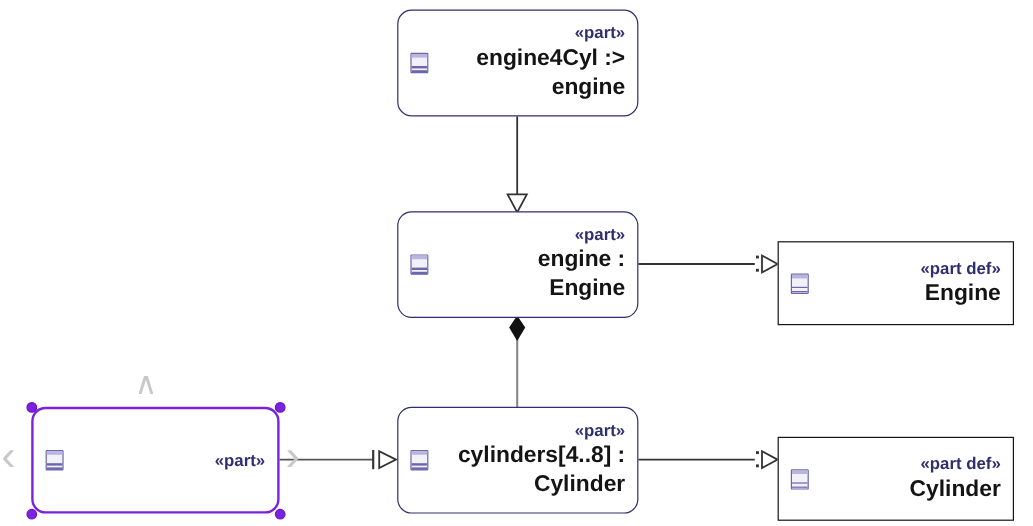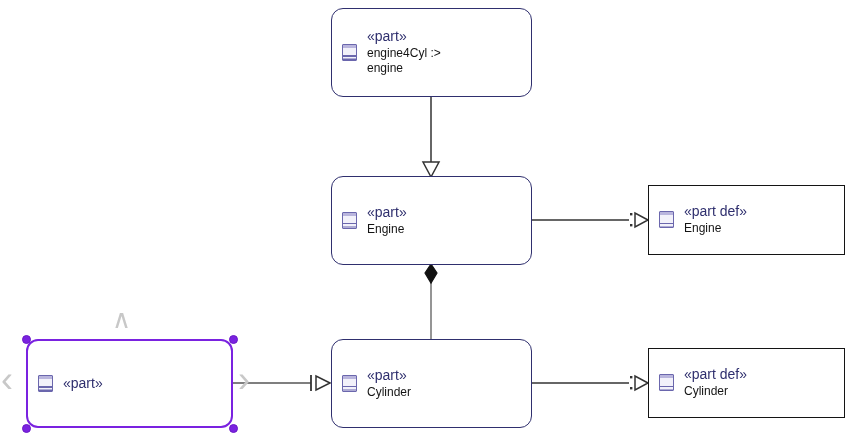--- a/index.html
+++ b/index.html
@@ -35,20 +35,21 @@
     align-items: center;
     justify-content: flex-start;
   }
   .node.usage {
     border: 1.4px solid #2f2f6e;
     border-radius: 12px;
   }
   .node.definition {
     border: 1.4px solid #141414;
     border-radius: 0;
+    margin-top: 16px;
   }
   .node.selected {
     border: 2.6px solid #7a22e0;
     border-radius: 12px;
   }
 
   .node-inner {
     display: flex;
     align-items: center;
     gap: 10px;
@@ -82,35 +83,36 @@
     left: 0; right: 0;
     bottom: 3.5px;
     height: 1.4px;
     background: #6b67ad;
     box-shadow: 0 3.5px 0 0 #6b67ad;
   }
 
   
   .labels {
     flex: 1 1 auto;
-    text-align: left;
+    text-align: right;
     line-height: 1.28;
     color: #141414;
     font-size: 15px;
     white-space: nowrap;
+    font-weight: bold;
   }
   .keyword {
     color: #2f2f6e;
     font-size: 14px;
     display: block;
   }
   .name {
     display: block;
     color: #141414;
-    font-size: 12px;
+    font-size: 19px;
   }
 
   
   .handle {
     position: absolute;
     width: 9px;
     height: 9px;
     border-radius: 50%;
     background: #7a22e0;
     border: 1px solid #6a18c8;
@@ -171,20 +173,21 @@
         <span class="name">engine</span>
       </span>
     </div>
   </div>
 
   <div class="node usage" style="left:331px; top:176px; width:201px; height:89px;">
     <div class="node-inner">
       <span class="part-icon"></span>
       <span class="labels">
         <span class="keyword">«part»</span>
+        <span class="name">engine :</span>
         <span class="name">Engine</span>
       </span>
     </div>
   </div>
 
   <div class="node definition" style="left:648px; top:185px; width:197px; height:70px;">
     <div class="node-inner">
       <span class="part-icon"></span>
       <span class="labels">
         <span class="keyword">«part def»</span>
@@ -209,20 +212,21 @@
 
   <div class="chev" style="left:112px; top:306px; font-size:26px; line-height:26px;">∧</div>
   <div class="chev" style="left:1px; top:362px; font-size:36px; line-height:36px;">‹</div>
   <div class="chev" style="left:238px; top:362px; font-size:36px; line-height:36px;">›</div>
 
   <div class="node usage" style="left:331px; top:339px; width:201px; height:89px;">
     <div class="node-inner">
       <span class="part-icon"></span>
       <span class="labels">
         <span class="keyword">«part»</span>
+        <span class="name">cylinders[4..8] :</span>
         <span class="name">Cylinder</span>
       </span>
     </div>
   </div>
 
   <div class="node definition" style="left:648px; top:348px; width:197px; height:70px;">
     <div class="node-inner">
       <span class="part-icon"></span>
       <span class="labels">
         <span class="keyword">«part def»</span>

